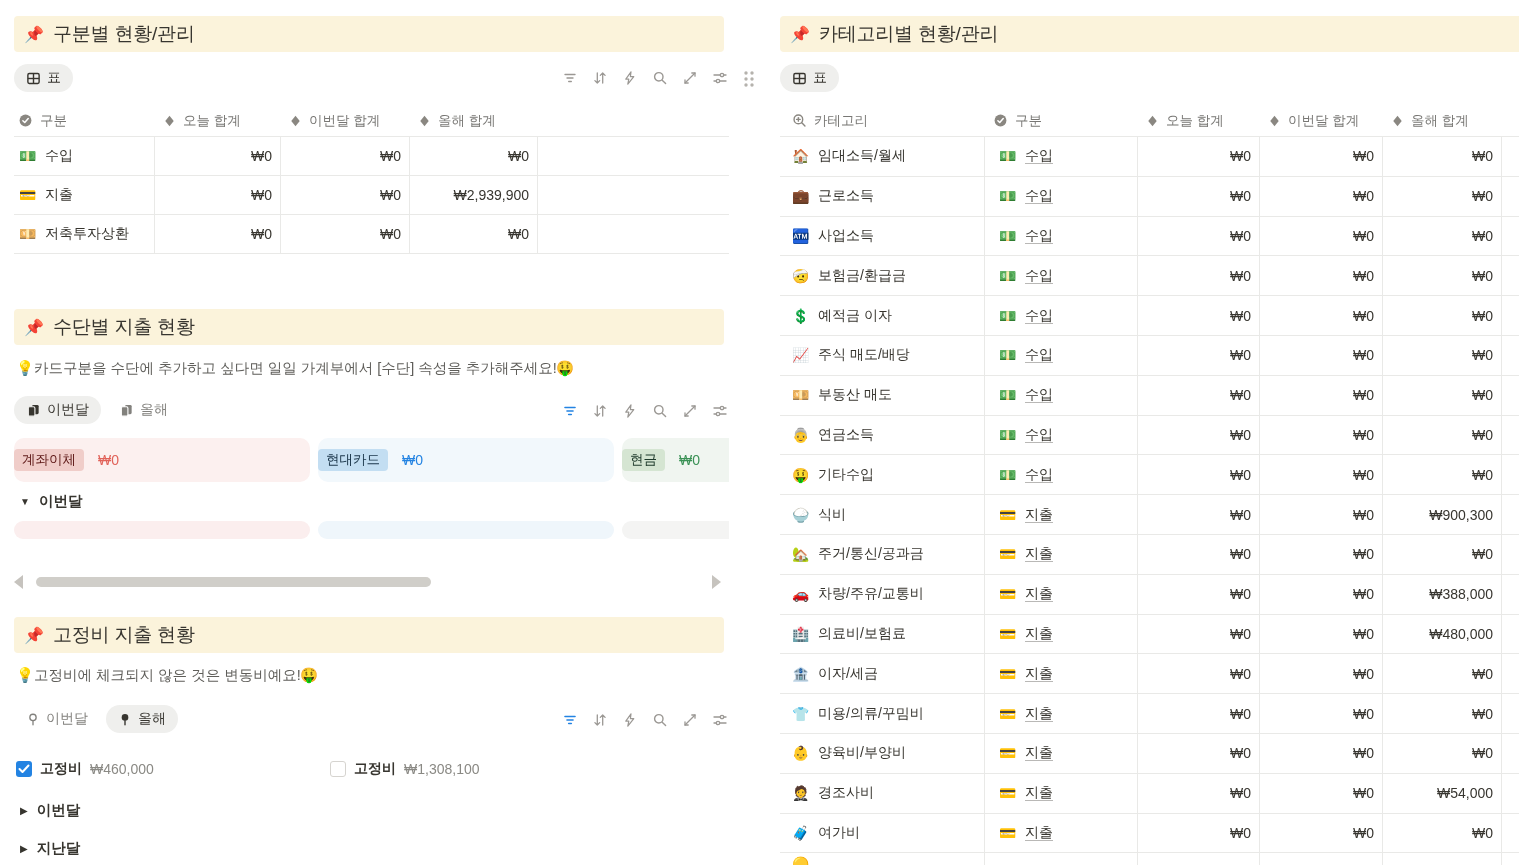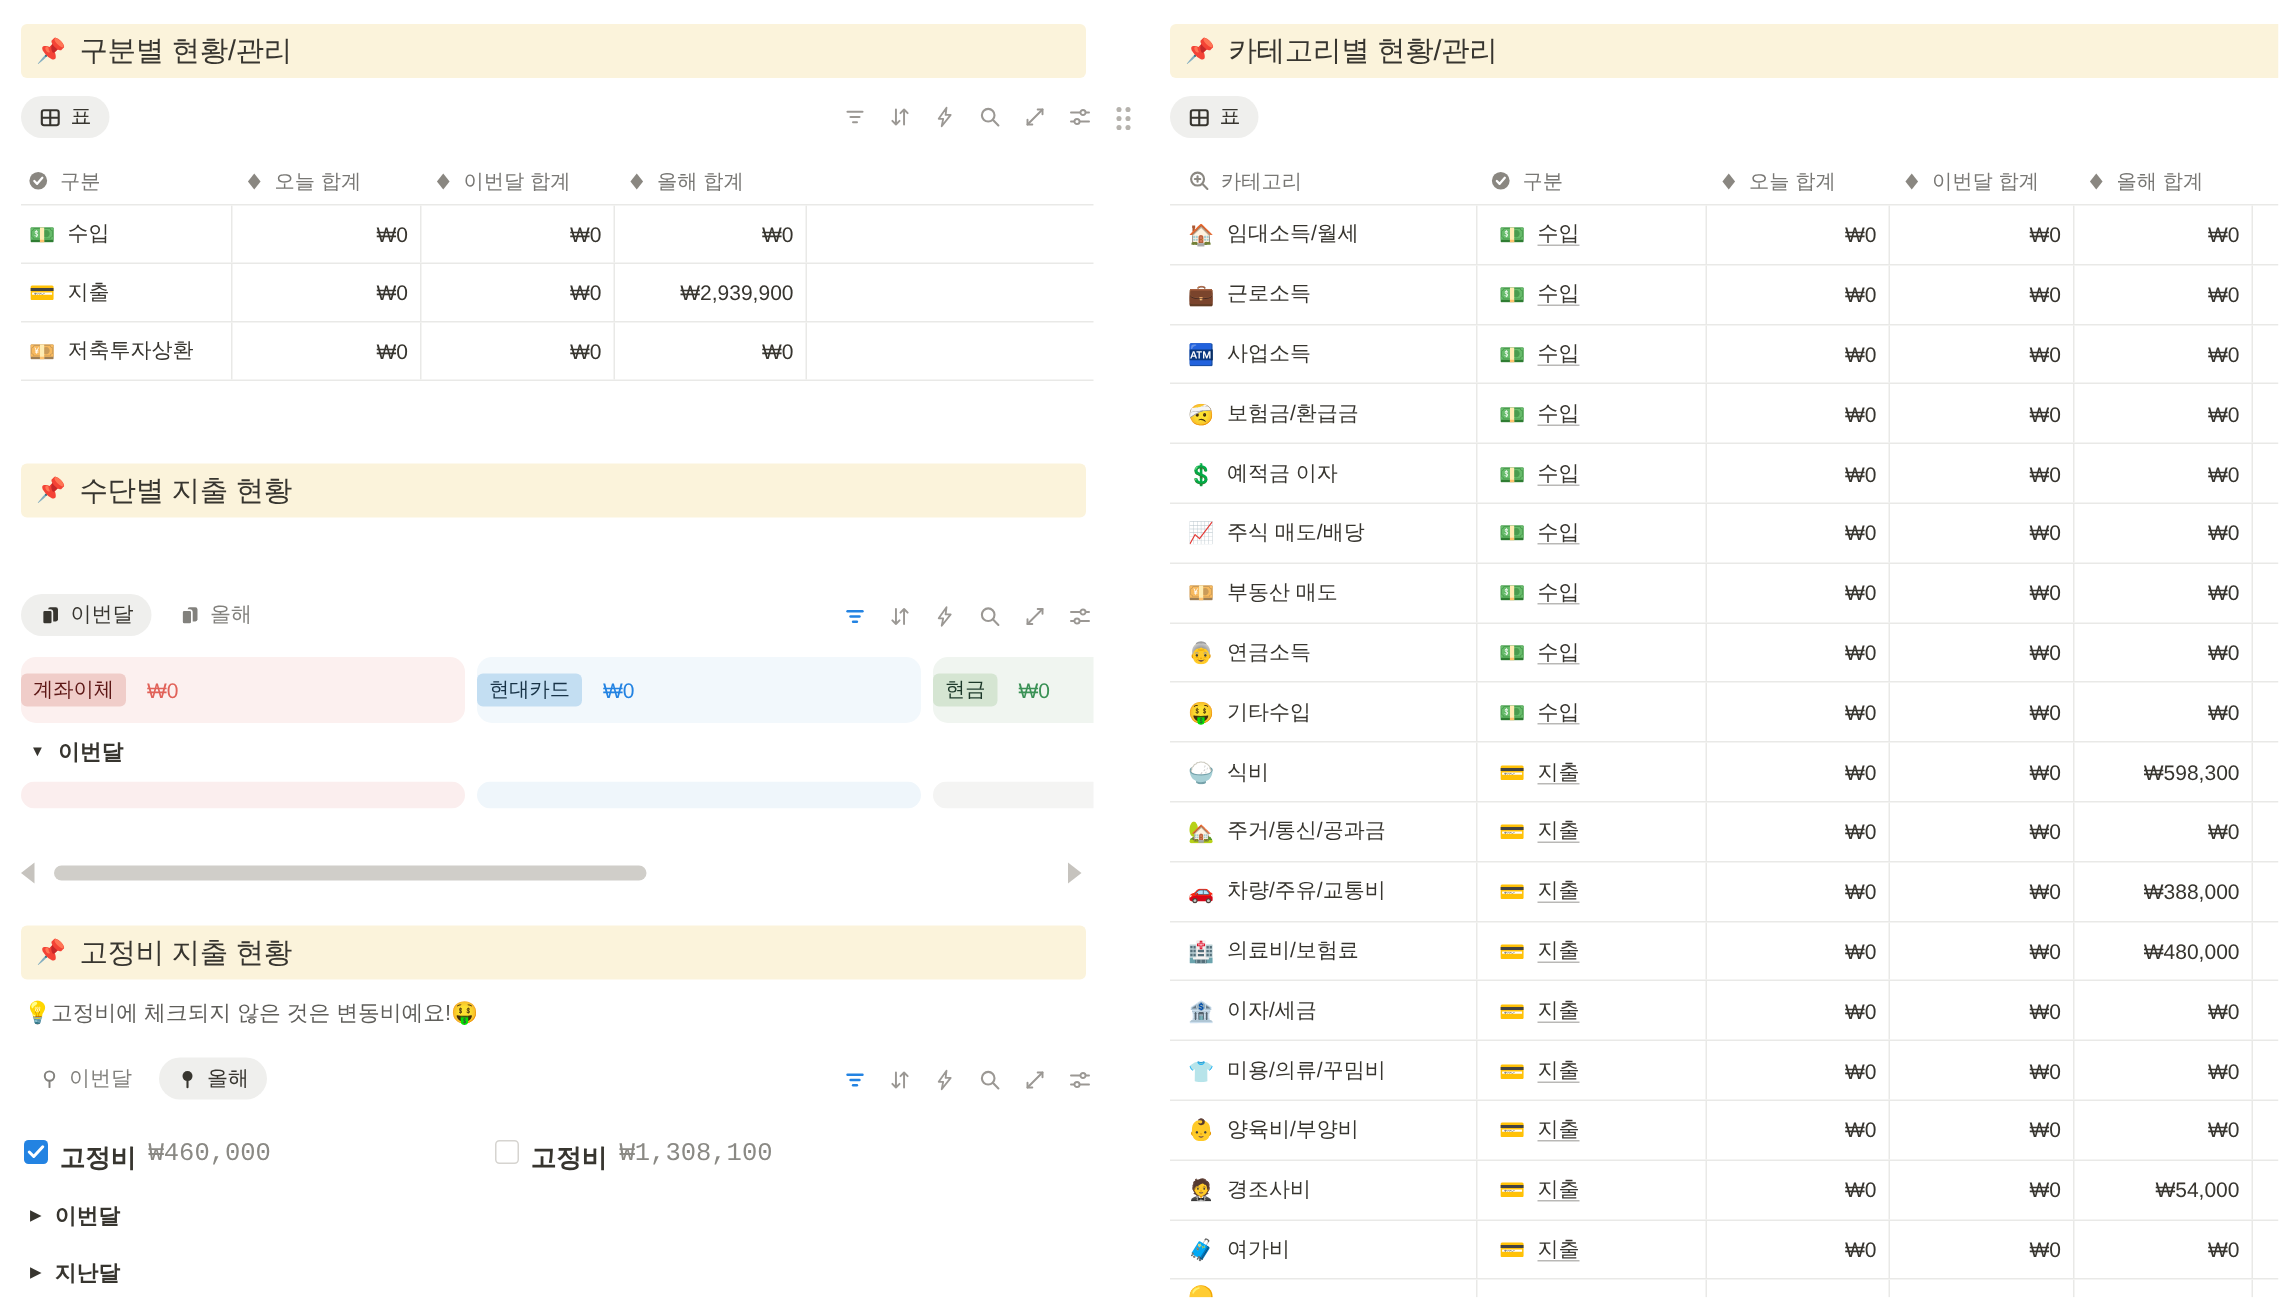--- a/index.html
+++ b/index.html
@@ -49,21 +49,21 @@
   .bpill.red { background:#fbeeee; } .bpill.blue { background:#eff6fb; } .bpill.gray { background:#f4f4f3; }
   
   .sb-thumb { position:absolute; height:10px; border-radius:5px; background:#d0cec9; }
   .tri { width:0; height:0; position:absolute; }
   .tri.left { border-top:7px solid transparent; border-bottom:7px solid transparent; border-right:9px solid #c6c3be; }
   .tri.right { border-top:7px solid transparent; border-bottom:7px solid transparent; border-left:9px solid #c6c3be; }
   
   .collapse { display:flex; align-items:center; gap:9px; font-size:14.5px; font-weight:600; }
   .tri-glyph { font-size:10px; color:#37352f; }
   
-  .chk-group { display:flex; align-items:flex-start; gap:8px; font-size:17px;font-family:Liberation Mono, monospace; }
+  .chk-group { display:flex; align-items:center; gap:8px; font-size:14px; }
   .chk { width:16px; height:16px; border-radius:3px; flex:0 0 16px; position:relative; }
   .chk.on { background:#2383e2; }
   .chk.on svg { position:absolute; left:2px; top:3px; }
   .chk.off { border:1.5px solid #d6d4d0; background:#fff; }
   .chk-label { font-weight:600; }
   .chk-val { color:#8a8984; }
   
   .drag { color:#b5b2ad; }
   
   #right-panel { overflow:hidden; }
@@ -188,20 +188,21 @@
       <div class="cell num" style="width:129px;">₩0</div>
       <div class="cell num" style="width:128px;">₩0</div>
       <div class="cell last" style="flex:1;"></div>
     </div>
   </div>
 
   <div class="sec-head abs" style="left:0; top:309px; width:710px;">
     <span class="emoji">📌</span>
     <span class="ttl">수단별 지출 현황</span>
   </div>
+  <div class="tip abs" style="left:2px; top:359px;">💡카드구분을 수단에 추가하고 싶다면 일일 가계부에서 [수단] 속성을 추가해주세요!🤑</div>
 
   <div class="abs" style="left:0; top:396px; display:flex; gap:6px; align-items:center;">
     <span class="pill">
       <svg width="15" height="15" viewBox="0 0 16 16">
           <rect x="6.5" y="2" width="7" height="10" rx="1.5" fill="#37352f"></rect>
           <rect x="2.5" y="4" width="7" height="10" rx="1.5" fill="#37352f" stroke="#efefed" stroke-width="1.2"></rect>
         </svg>
       <span>이번달</span>
     </span>
     <span class="pill ghost">
@@ -582,21 +583,21 @@
     <div class="cell" style="width:205px; padding-left:12px;">
           <span class="rowemoji">🍚</span>
           <span>식비</span>
         </div>
     <div class="cell" style="width:153px; padding-left:14px;">
           <span class="rowemoji">💳</span>
           <span class="rel">지출</span>
         </div>
     <div class="cell num" style="width:122px;">₩0</div>
     <div class="cell num" style="width:123px;">₩0</div>
-    <div class="cell num" style="width:119px;">₩598,300</div>
+    <div class="cell num" style="width:119px;">₩900,300</div>
     <div class="cell last" style="flex:1;"></div>
   </div>
 
   <div class="trow" style="height:39.8px;">
     <div class="cell" style="width:205px; padding-left:12px;">
           <span class="rowemoji">🏡</span>
           <span>주거/통신/공과금</span>
         </div>
     <div class="cell" style="width:153px; padding-left:14px;">
           <span class="rowemoji">💳</span>

